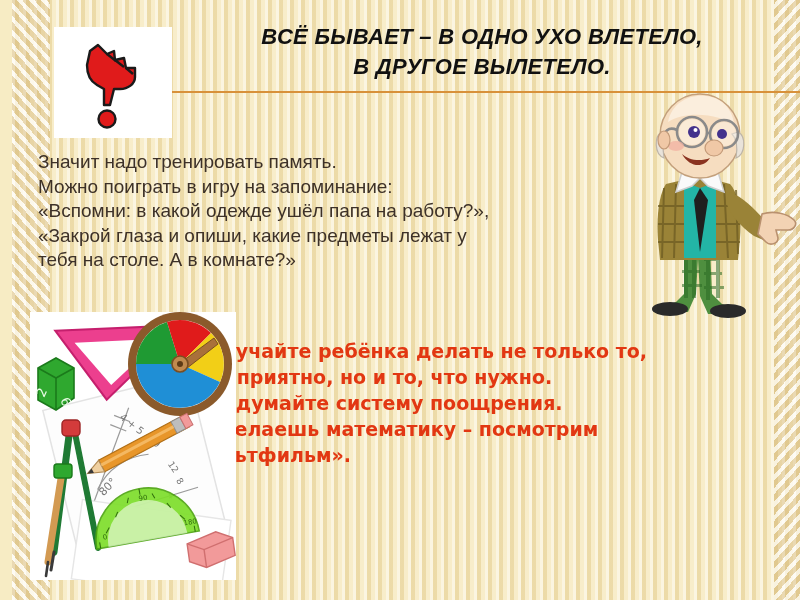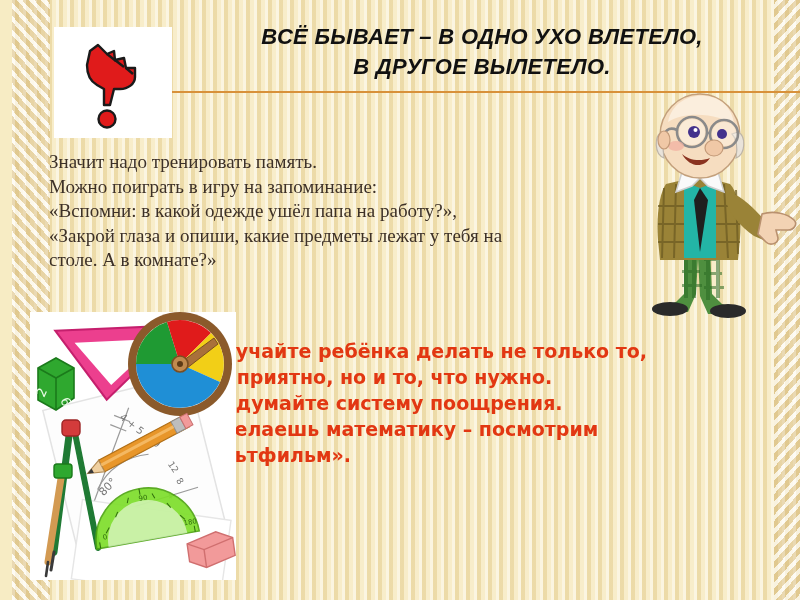--- a/index.html
+++ b/index.html
@@ -42,22 +42,22 @@
     font-size:22px;line-height:30px;letter-spacing:.3px;
     color:#111111;
     white-space:pre-line;
   }
   .title-rule{
     position:absolute;left:146px;top:91px;width:654px;height:2px;
     background:#d8913a;
   }
 
   .body-text{
-    position:absolute;left:37px;top:150px;width:470px;
-    font-family:Liberation Serif, serif;
+    position:absolute;left:26px;top:150px;width:470px;
+    font-family:Liberation Sans, sans-serif;
     font-size:19px;line-height:24.5px;
     color:#3d3128;
     white-space:pre-line;
   }
 
   .red-text{
     position:absolute;left:181px;top:338px;width:470px;
     font-family:"DejaVu Sans", sans-serif;
     font-weight:bold;
     font-size:19px;line-height:26px;

